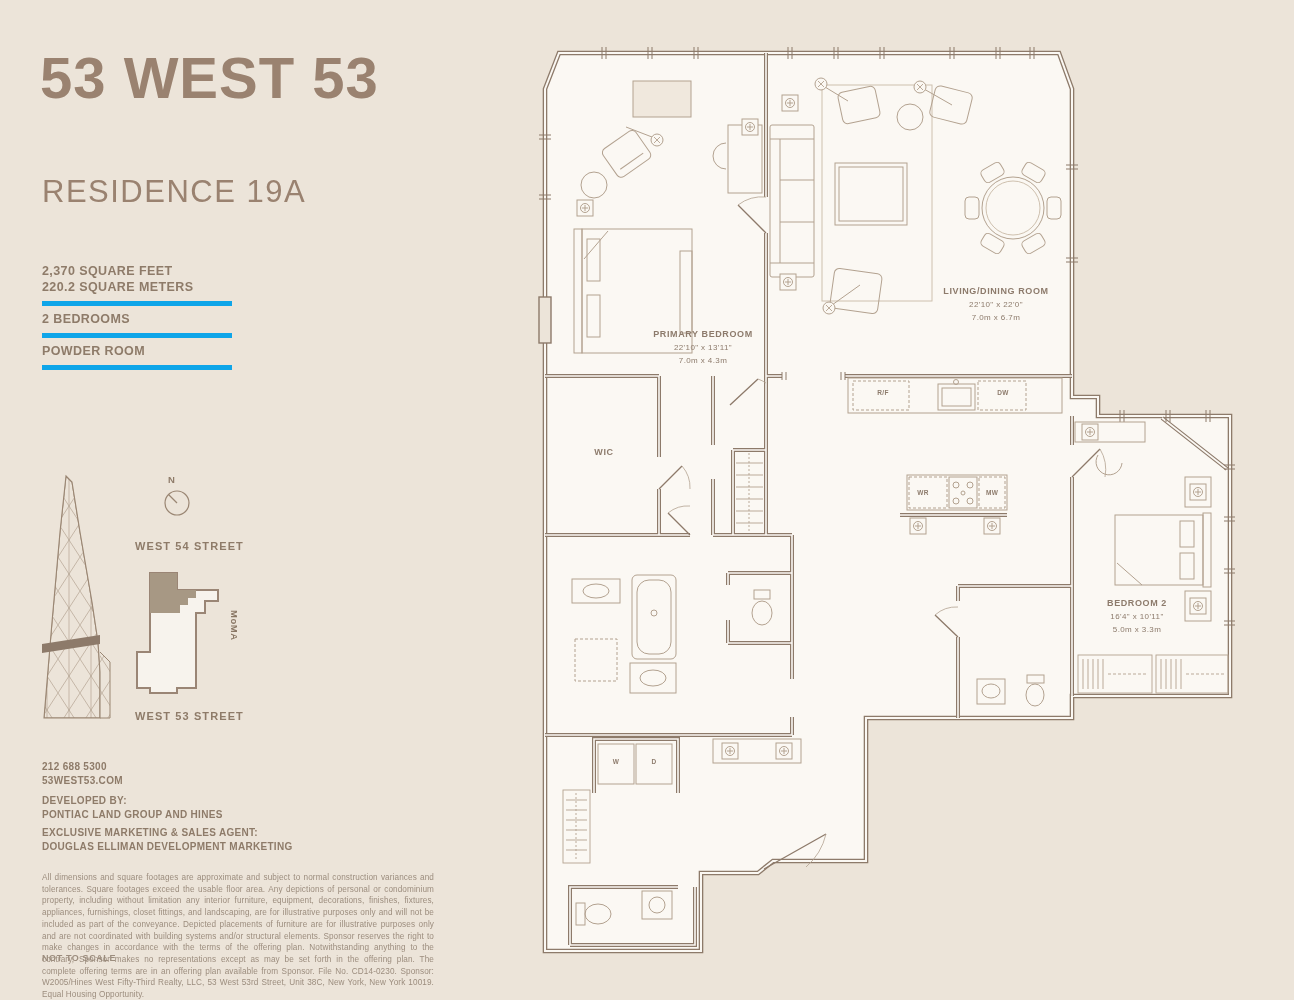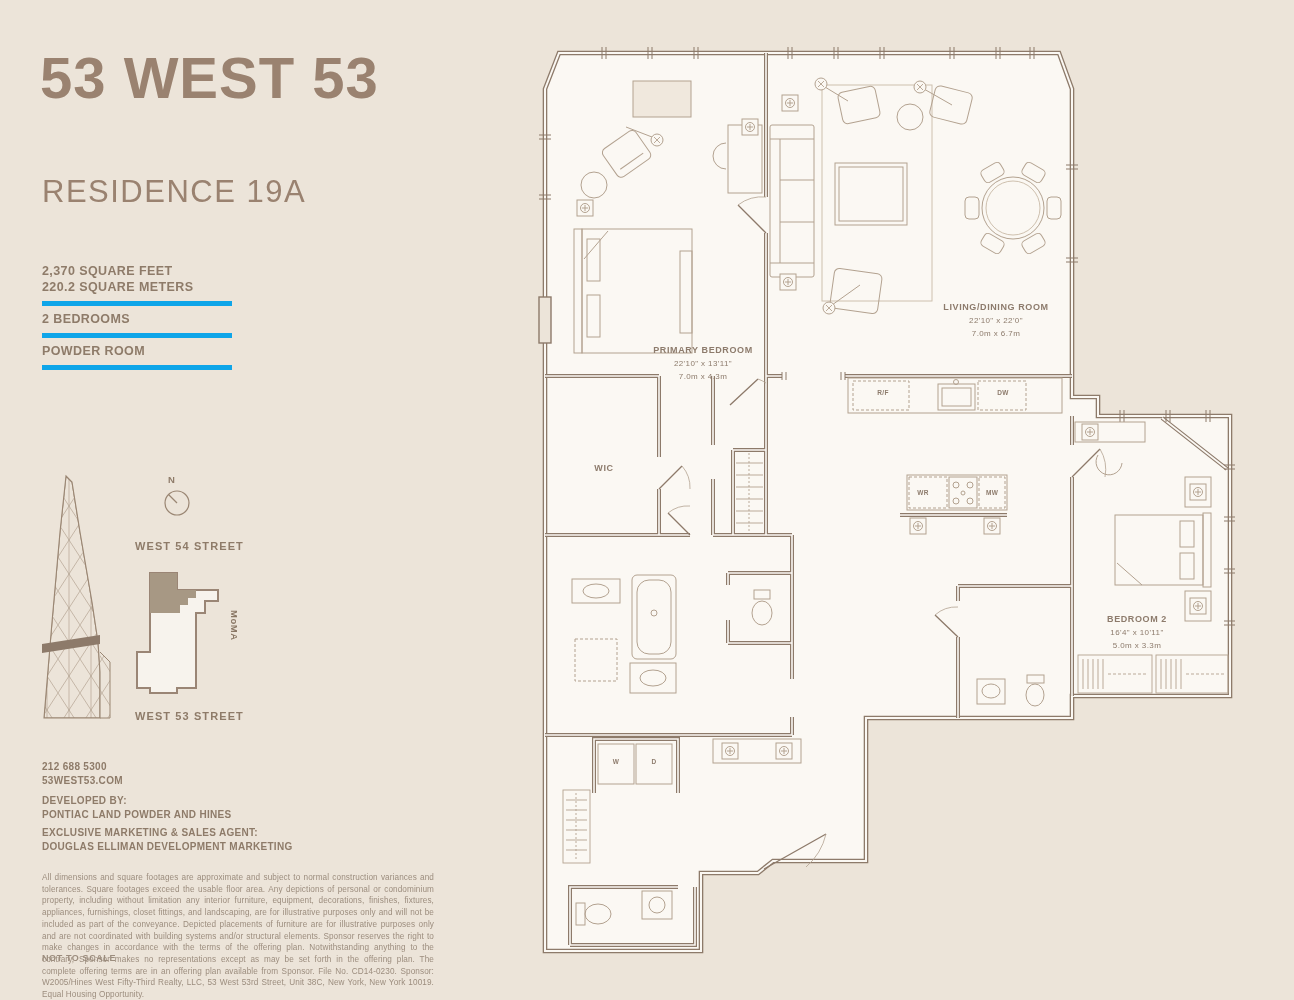--- a/index.html
+++ b/index.html
@@ -19,21 +19,21 @@
         color:#8a7765;transform:rotate(90deg);transform-origin:left top;}
   .ctc{position:absolute;left:42px;font-size:10px;font-weight:bold;line-height:14px;
        letter-spacing:.3px;color:#8e7b69;white-space:nowrap;}
   .legal{position:absolute;left:42px;top:872px;width:392px;font-size:8.2px;line-height:11.7px;
          color:#9c8d7e;text-align:justify;letter-spacing:.1px;}
   .nts{position:absolute;left:42px;top:953px;font-size:9px;letter-spacing:.6px;color:#9c8d7e;font-weight:bold;}
   
   .plan{position:absolute;left:530px;top:45px;width:705px;height:940px;}
   .plan svg{position:absolute;left:0;top:0;}
   .plan-label{position:absolute;text-align:center;color:#8d7b6c;letter-spacing:.4px;line-height:13px;}
-  .plan-label .nm{font-size:9px;font-weight:bold;letter-spacing:.6px;margin-top:16px;}
+  .plan-label .nm{font-size:9px;font-weight:bold;letter-spacing:.6px;}
   .plan-label .dm{font-size:8px;}
   .tag{position:absolute;text-align:center;font-size:6.5px;font-weight:bold;
        color:#8d7b6c;letter-spacing:.3px;line-height:8px;}
 </style>
 </head>
 <body>
 
 <div class="page">
 
   <div class="brand">53 WEST 53</div>
@@ -78,21 +78,21 @@
   <div class="moma">MoMA</div>
 
   <div class="street" style="left:135px;top:710px;">WEST 53 STREET</div>
 
   <div class="ctc" style="top:760px;">
     <div>212 688 5300</div>
     <div>53WEST53.COM</div>
   </div>
   <div class="ctc" style="top:794px;">
     <div>DEVELOPED BY:</div>
-    <div>PONTIAC LAND POWDER AND HINES</div>
+    <div>PONTIAC LAND GROUP AND HINES</div>
   </div>
   <div class="ctc" style="top:826px;">
     <div>EXCLUSIVE MARKETING &amp; SALES AGENT:</div>
     <div>DOUGLAS ELLIMAN DEVELOPMENT MARKETING</div>
   </div>
 
   <div class="legal">All dimensions and square footages are approximate and subject to normal construction variances and tolerances. Square footages exceed the usable floor area. Any depictions of personal or condominium property, including without limitation any interior furniture, equipment, decorations, finishes, fixtures, appliances, furnishings, closet fittings, and landscaping, are for illustrative purposes only and will not be included as part of the conveyance. Depicted placements of furniture are for illustrative purposes only and are not coordinated with building systems and/or structural elements. Sponsor reserves the right to make changes in accordance with the terms of the offering plan. Notwithstanding anything to the contrary, Sponsor makes no representations except as may be set forth in the offering plan. The complete offering terms are in an offering plan available from Sponsor. File No. CD14-0230. Sponsor: W2005/Hines West Fifty-Third Realty, LLC, 53 West 53rd Street, Unit 38C, New York, New York 10019. Equal Housing Opportunity.</div>
   <div class="nts">NOT TO SCALE</div>
 
   <div class="plan">

